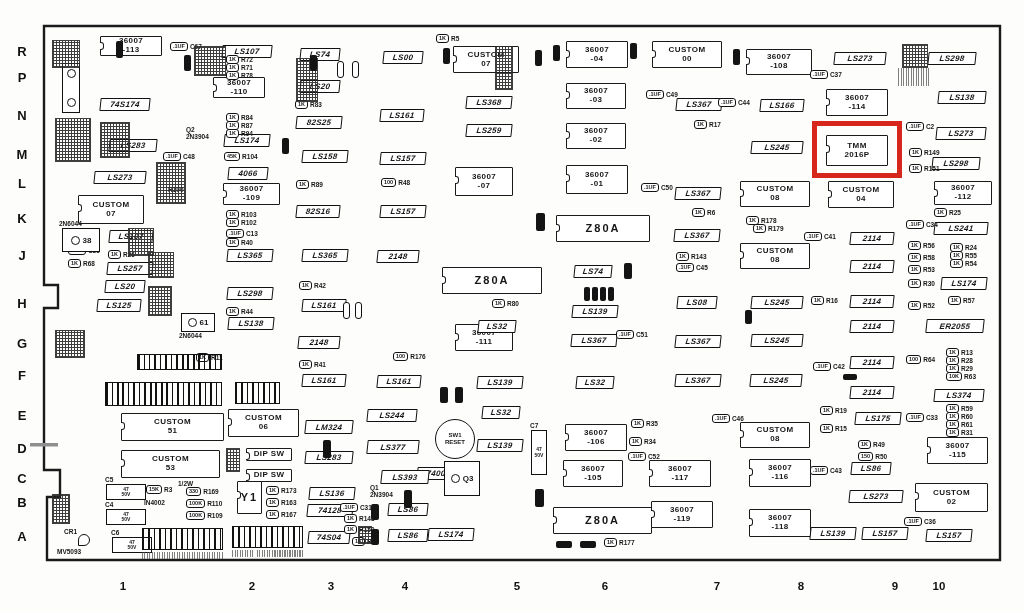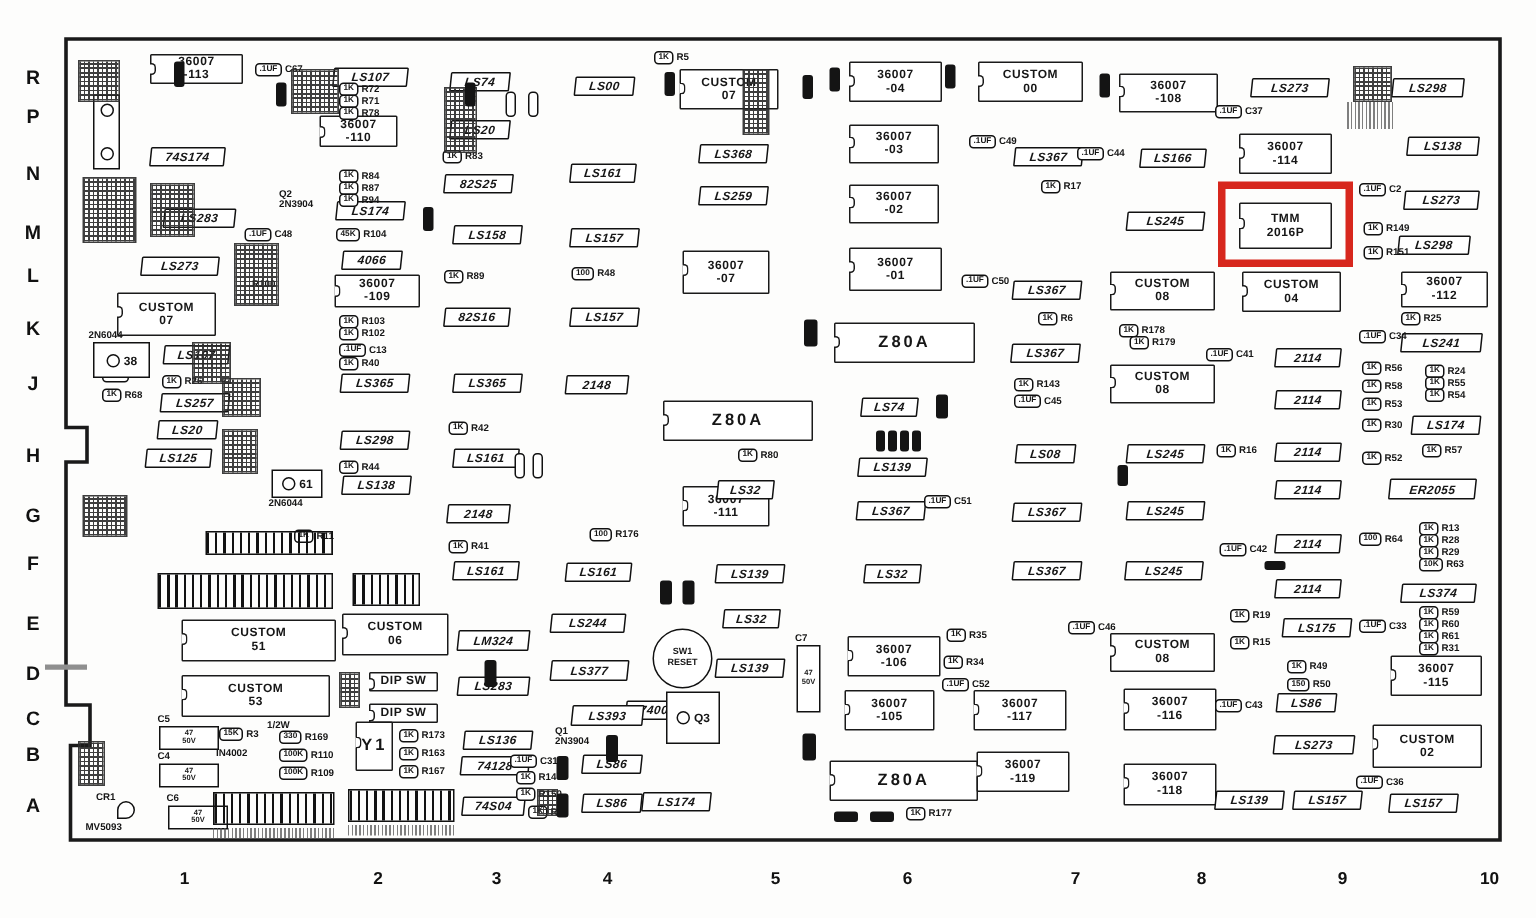--- a/index.html
+++ b/index.html
@@ -70,21 +70,21 @@
       <div class="rowlab" style="left: 11px; top: 529px;">A</div>
       <div class="collab" style="left: 112px; top: 580px;">1</div>
       <div class="collab" style="left: 241px; top: 580px;">2</div>
       <div class="collab" style="left: 320px; top: 580px;">3</div>
       <div class="collab" style="left: 394px; top: 580px;">4</div>
       <div class="collab" style="left: 506px; top: 580px;">5</div>
       <div class="collab" style="left: 594px; top: 580px;">6</div>
       <div class="collab" style="left: 706px; top: 580px;">7</div>
       <div class="collab" style="left: 790px; top: 580px;">8</div>
       <div class="collab" style="left: 884px; top: 580px;">9</div>
-      <div class="collab" style="left: 982px; top: 580px;">10</div>
+      <div class="collab" style="left: 928px; top: 580px;">10</div>
     </div>
   <div class="layer" id="cmp-layer">
       <div class="cmp c-box" style="left: 100px; top: 36px; width: 62px; height: 20px;">36007
 -113</div>
       <div class="cmp c-box" style="left: 453px; top: 46px; width: 66px; height: 27px;">CUSTOM
 07</div>
       <div class="cmp c-box" style="left: 566px; top: 41px; width: 62px; height: 27px;">36007
 -04</div>
       <div class="cmp c-box" style="left: 652px; top: 41px; width: 70px; height: 27px;">CUSTOM
 00</div>

